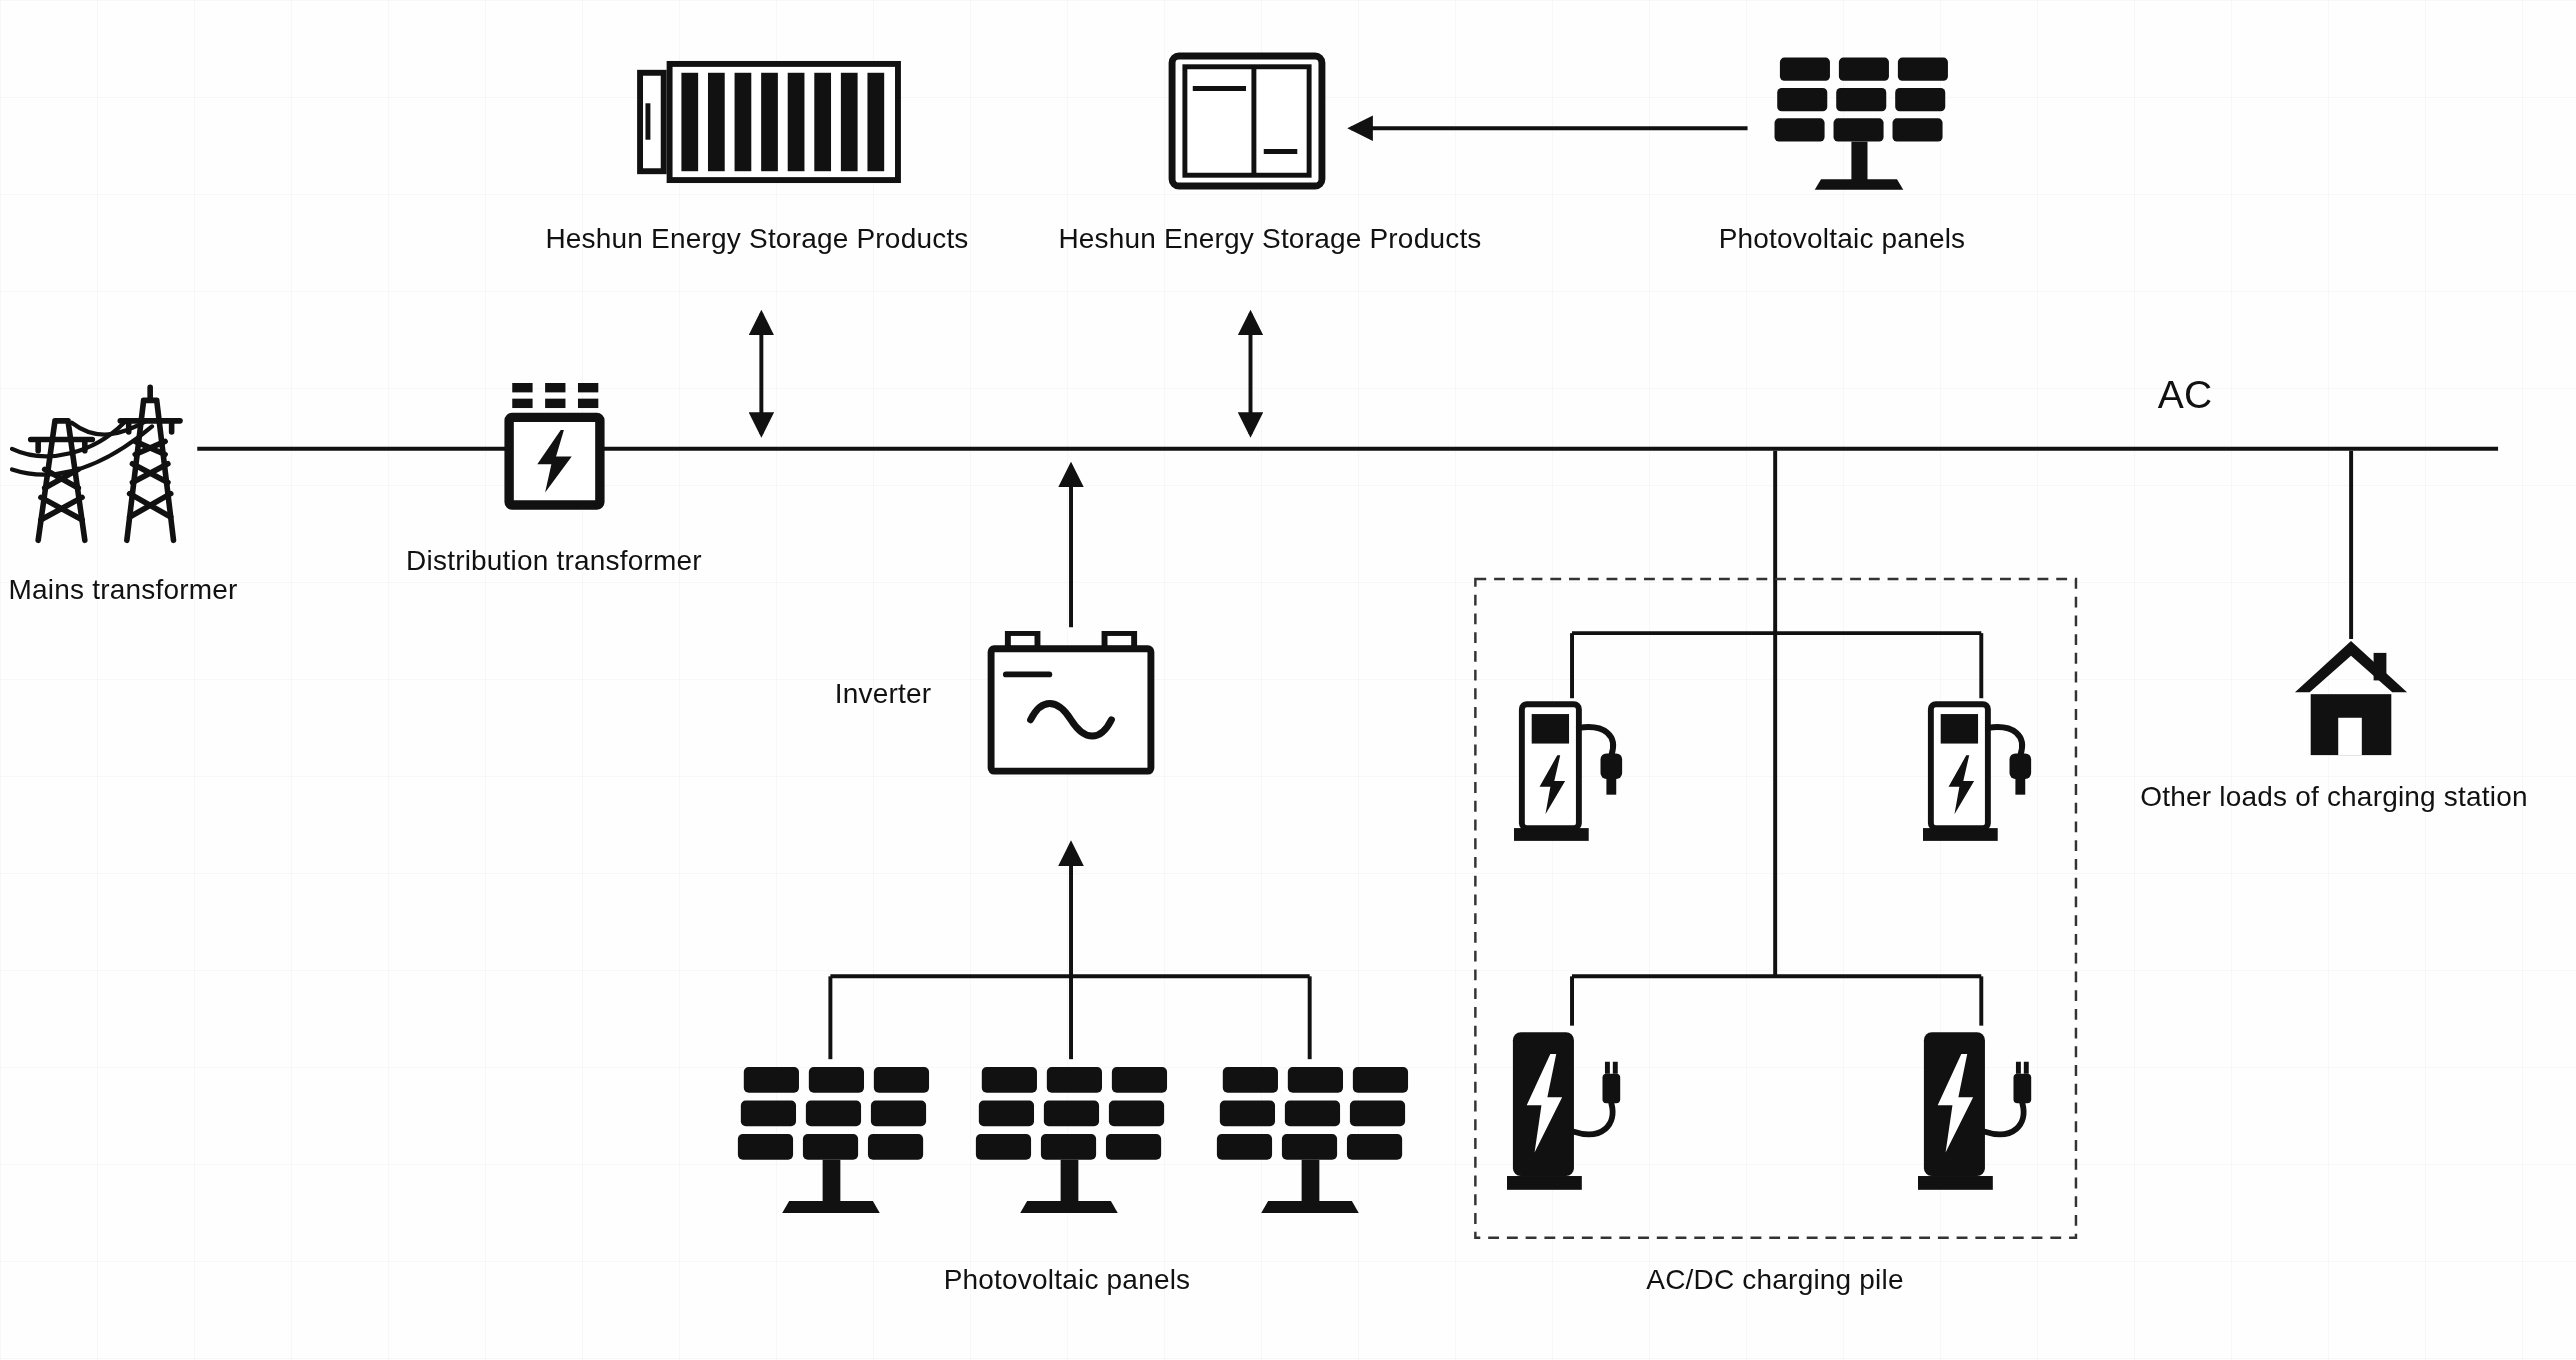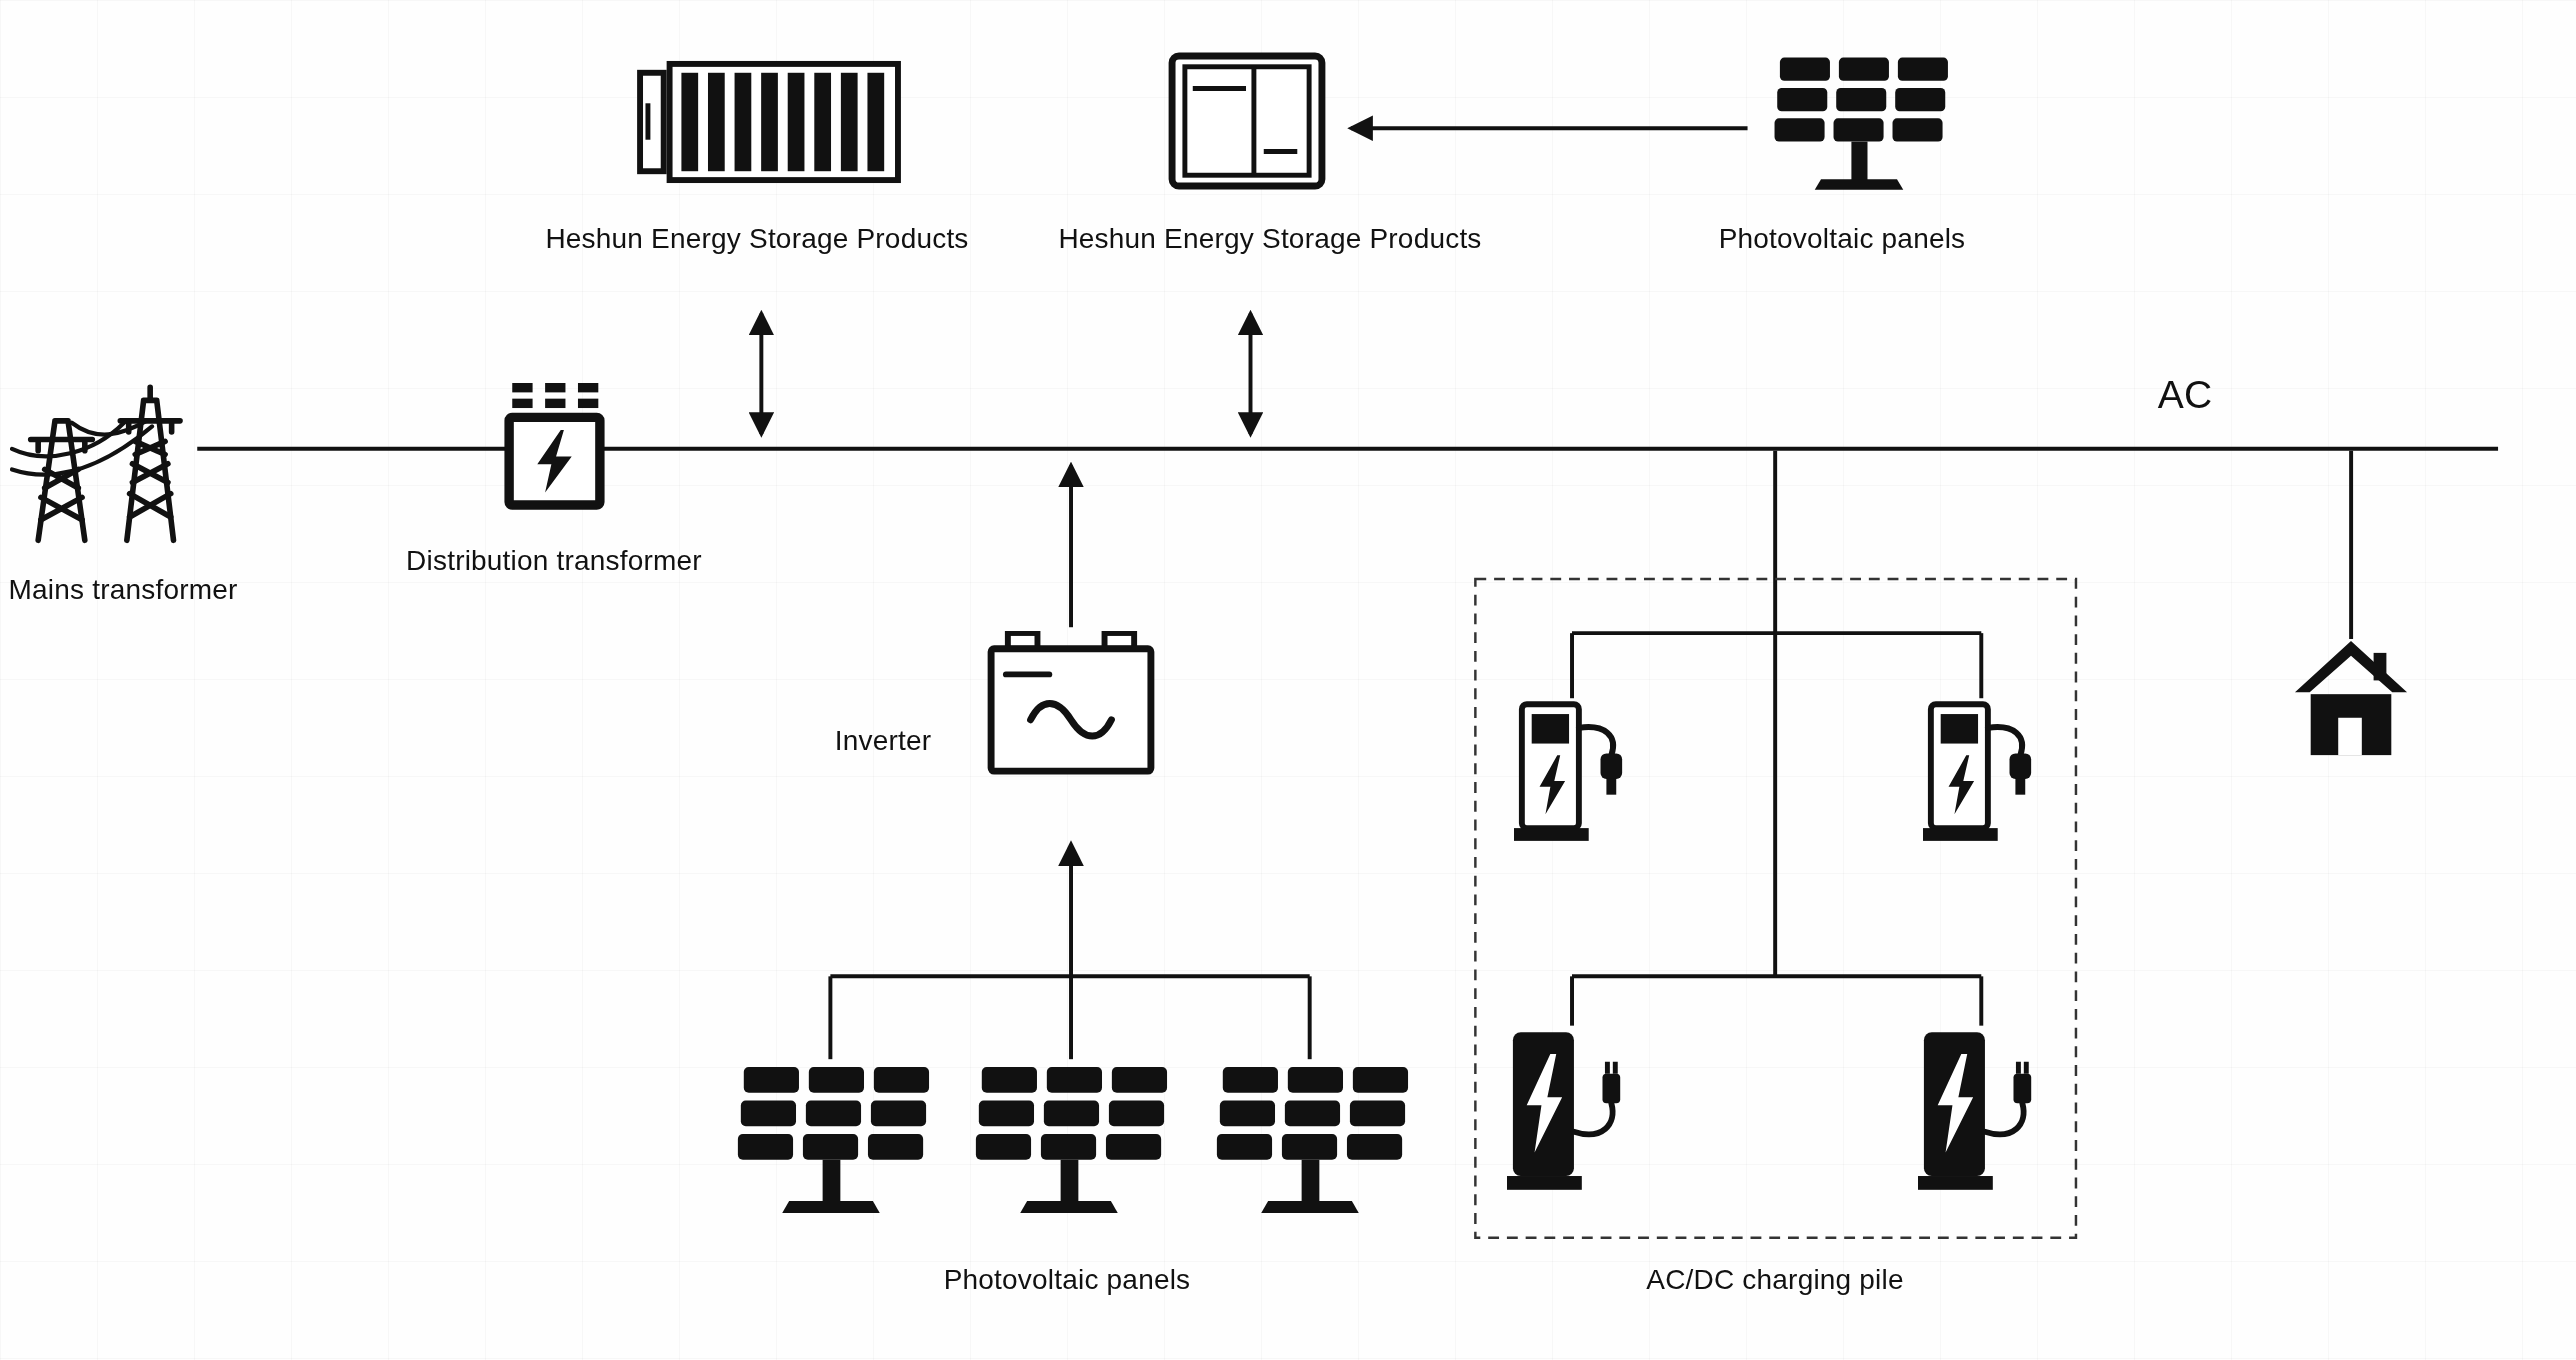--- a/index.html
+++ b/index.html
@@ -281,20 +281,21 @@
   <div class="label" style="left:1270px; top:223px;">Heshun Energy Storage Products</div>
 
   <div class="label" style="left:1842px; top:223px;">Photovoltaic panels</div>
 
   <div class="label" style="left:123px; top:574px;">Mains transformer</div>
 
   <div class="label" style="left:554px; top:545px;">Distribution transformer</div>
 
   <div class="label ac" style="left:2185px; top:373px;">AC</div>
 
-  <div class="label" style="left:883px; top:725px;text-align:center;">Inverter</div>
+  <div class="label" style="left:883px; top:678px;text-align:center;">Inverter</div>
 
   <div class="label" style="left:1067px; top:1264px;">Photovoltaic panels</div>
 
   <div class="label" style="left:1775px; top:1264px;">AC/DC charging pile</div>
 
+  <div class="label" style="left:2334px; top:781px;">Other loads of charging station</div>
 </div>
 
 
 </body></html>

